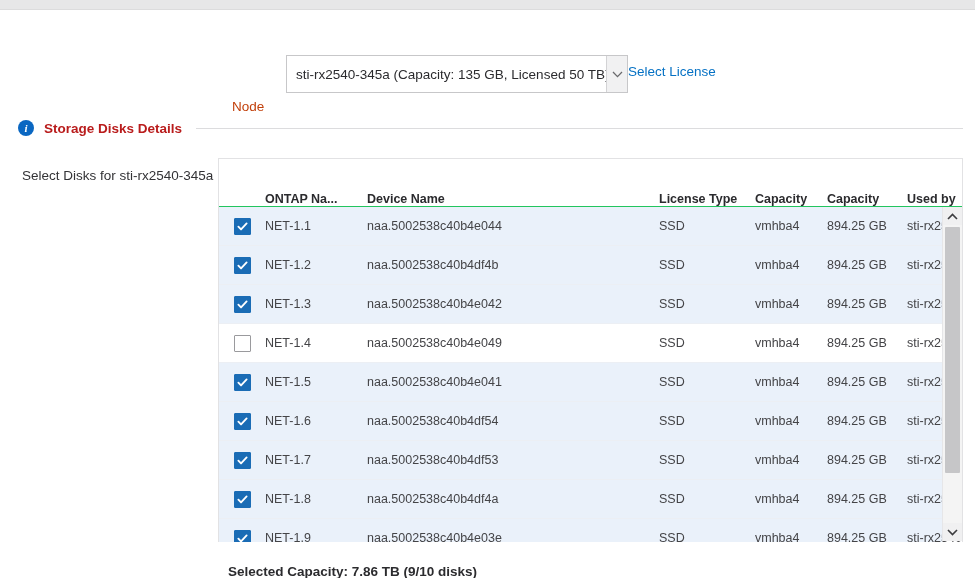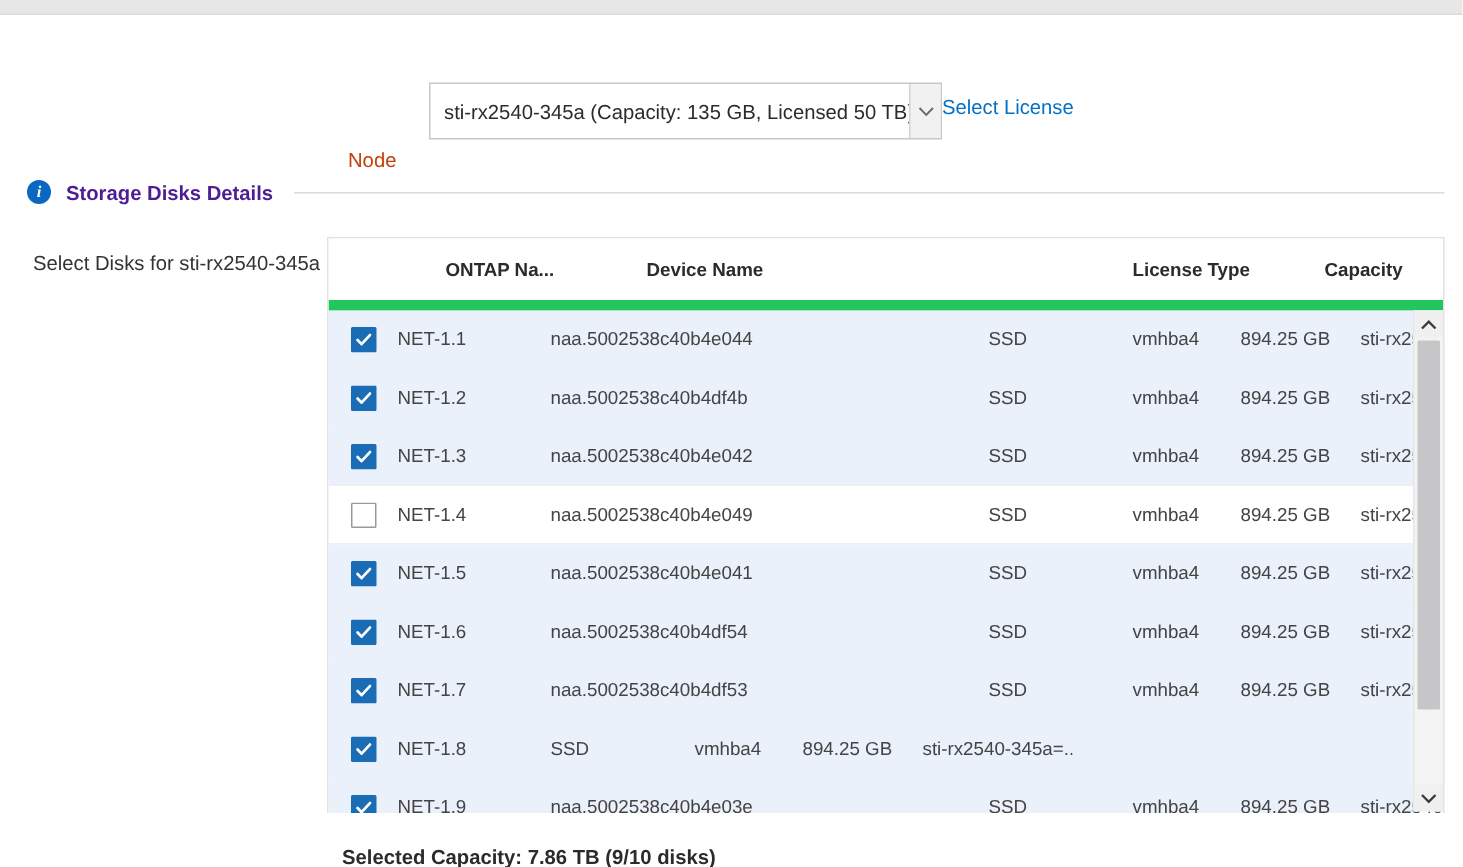--- a/index.html
+++ b/index.html
@@ -106,21 +106,21 @@
     display: flex;
     align-items: center;
     justify-content: center;
     flex: none;
     line-height: 1;
   }
   .section-title {
     margin-left: 10px;
     font-size: 13.5px;
     font-weight: bold;
-    color: #4c1d95;
+    color: #b91c1c;
     white-space: nowrap;
   }
   .section-rule {
     margin-left: 14px;
     flex: 1;
     height: 1px;
     background: #dcdcde;
   }
 
   
@@ -142,25 +142,24 @@
     height: 384px;
     background: #ffffff;
     border: 1px solid #e2e2e4;
     border-bottom: none;
     overflow: hidden;
   }
 
   .thead {
     height: 48px;
     display: flex;
-    align-items: center;
-    background: #ffffff;
-    border-bottom: 7px solid #22c55e;
+    align-items: flex-end;
+    background: #ffffff;
+    border-bottom: 1px solid #22c55e;
     padding-right: 20px;
-    gap: 32px;
   }
   .thead .th {
     font-size: 12.5px;
     font-weight: bold;
     color: #2b2b2e;
     white-space: nowrap;
     overflow: hidden;
   }
 
   .tbody-wrap {
@@ -411,20 +410,21 @@
           </div>
           <div class="trow selected">
             <div class="td c-check">
               <span class="cb checked">
                 <svg class="tick" viewBox="0 0 12 12" aria-hidden="true">
                   <path d="M1.5 6.2 L4.4 9.2 L10.5 2.6" fill="none" stroke="#ffffff" stroke-width="2" stroke-linecap="round" stroke-linejoin="round"></path>
                 </svg>
               </span>
             </div>
             <div class="td c-ontap">NET-1.8</div>
+            <div class="td c-device">naa.5002538c40b4df4a</div>
             <div class="td c-type">SSD</div>
             <div class="td c-adapt">vmhba4</div>
             <div class="td c-cap">894.25 GB</div>
             <div class="td c-used">sti-rx2540-345a=...</div>
           </div>
           <div class="trow selected">
             <div class="td c-check">
               <span class="cb checked">
                 <svg class="tick" viewBox="0 0 12 12" aria-hidden="true">
                   <path d="M1.5 6.2 L4.4 9.2 L10.5 2.6" fill="none" stroke="#ffffff" stroke-width="2" stroke-linecap="round" stroke-linejoin="round"></path>

